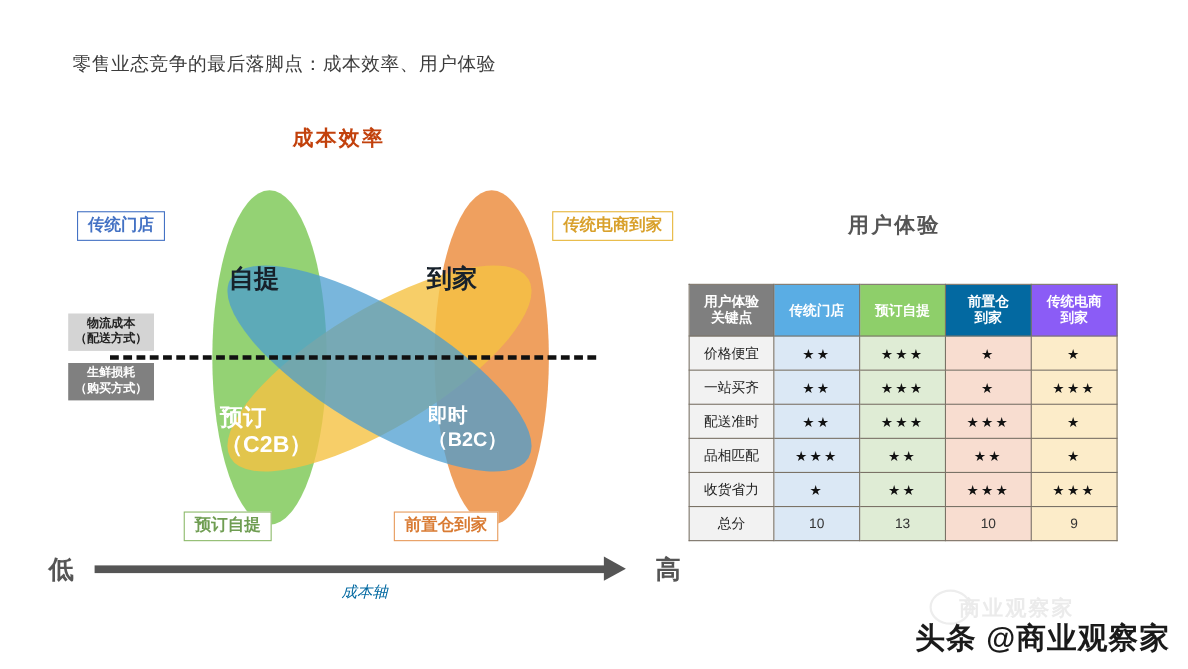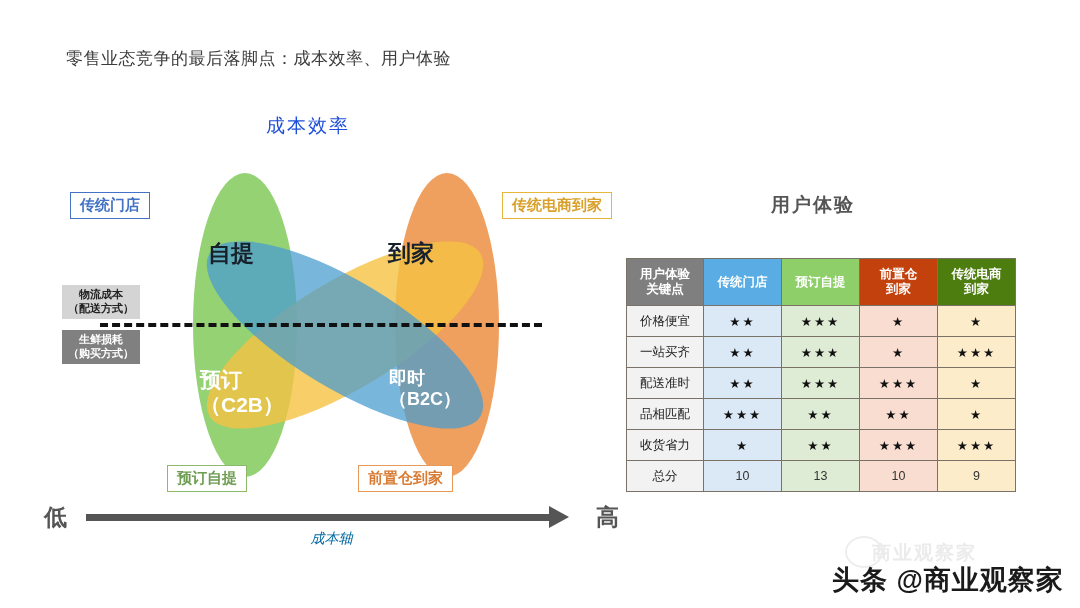--- a/index.html
+++ b/index.html
@@ -15,21 +15,21 @@
   
   .slide-title{
     position:absolute;left:66px;top:47px;
     font-size:17px;color:#3c3c3c;letter-spacing:.5px;
     white-space:nowrap;
   }
 
   
   .heading-cost{
     position:absolute;left:266px;top:113px;
-    font-size:19px;font-weight:normal;color:#1d4ed8;letter-spacing:2px;
+    font-size:19px;font-weight:bold;color:#c2410c;letter-spacing:2px;
   }
   .heading-ux{
     position:absolute;left:771px;top:192px;
     font-size:19px;font-weight:bold;color:#555;letter-spacing:2px;
   }
 
   
   .venn{position:absolute;left:40px;top:160px;width:580px;height:350px;}
   .venn-stage{position:absolute;left:0;top:0;width:580px;height:350px;}
   .venn-svg{position:absolute;left:0;top:0;}
@@ -95,22 +95,22 @@
   .ux-table thead th{
     height:46px;color:#ffffff;font-weight:bold;line-height:1.2;
     font-size:12.5px;
   }
   .ux-table tbody td{height:30px;}
   .col-key{width:76px;}
   .col-c{width:77px;}
   .th-key{background:#7f7f7f;}
   .th-c0{background:#5aade4;}
   .th-c1{background:#8ecf6a;}
-  .th-c2{background:#c2410c;margin-top:24px;}
-  .th-c3{background:#4d7c0f;}
+  .th-c2{background:#0369a1;margin-top:24px;}
+  .th-c3{background:#8b5cf6;}
   .cell-key{background:#f2f2f2;color:#222;font-weight:normal;}
   .cell-c0{background:#dbe8f5;}
   .cell-c1{background:#dfecd5;}
   .cell-c2{background:#f8ddd0;}
   .cell-c3{background:#fcecc9;}
   .stars{font-size:12px;letter-spacing:2px;color:#111;}
   .score{font-size:13px;color:#333;}
 
   
   .wm-faint{

